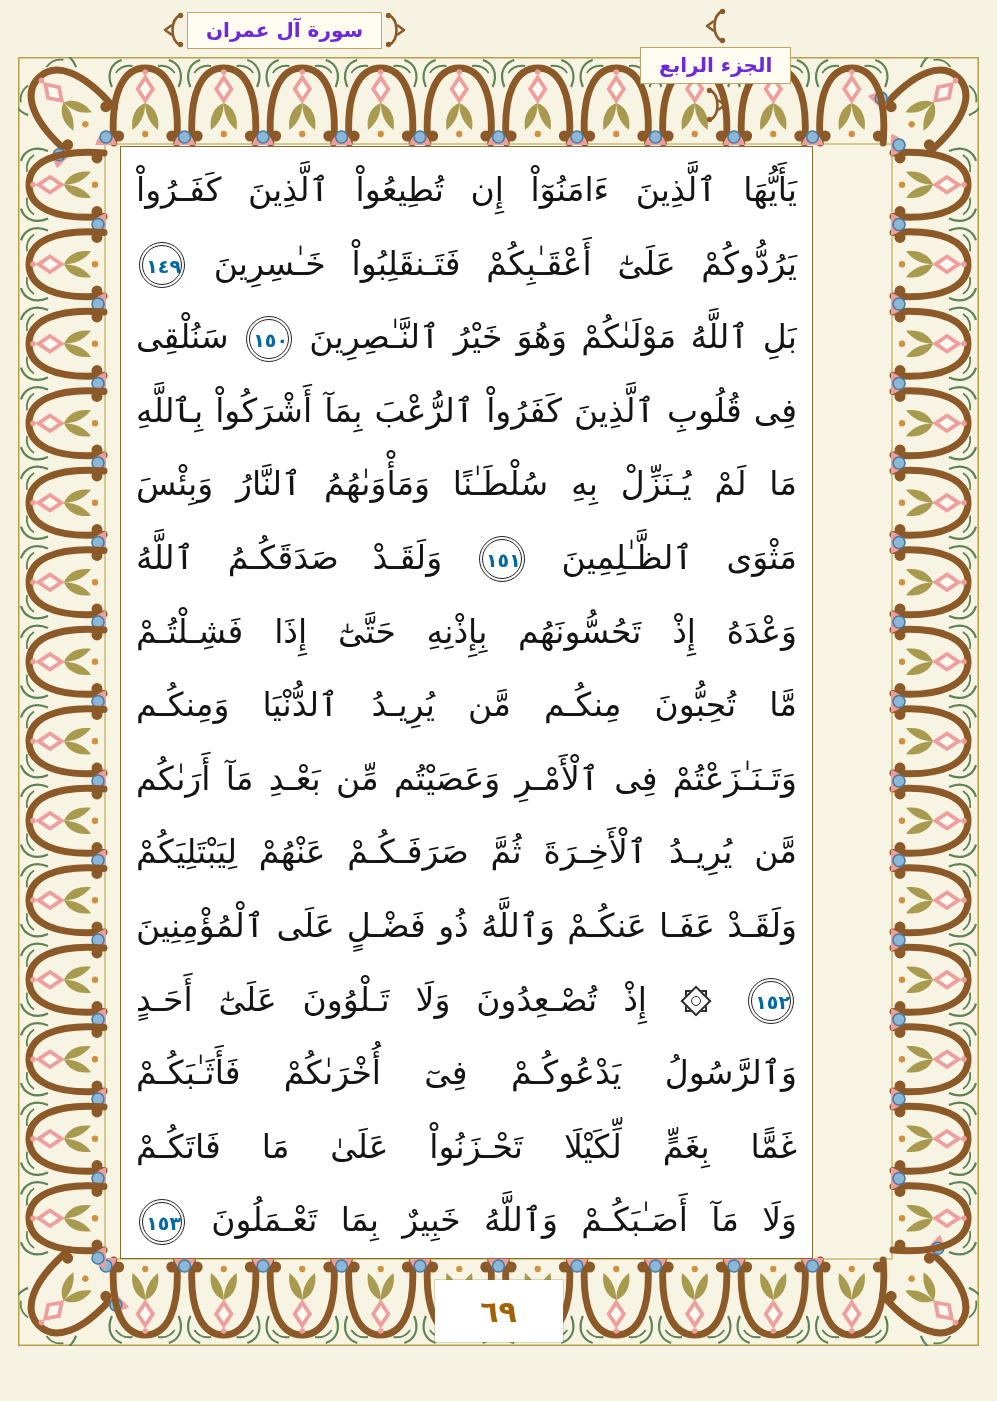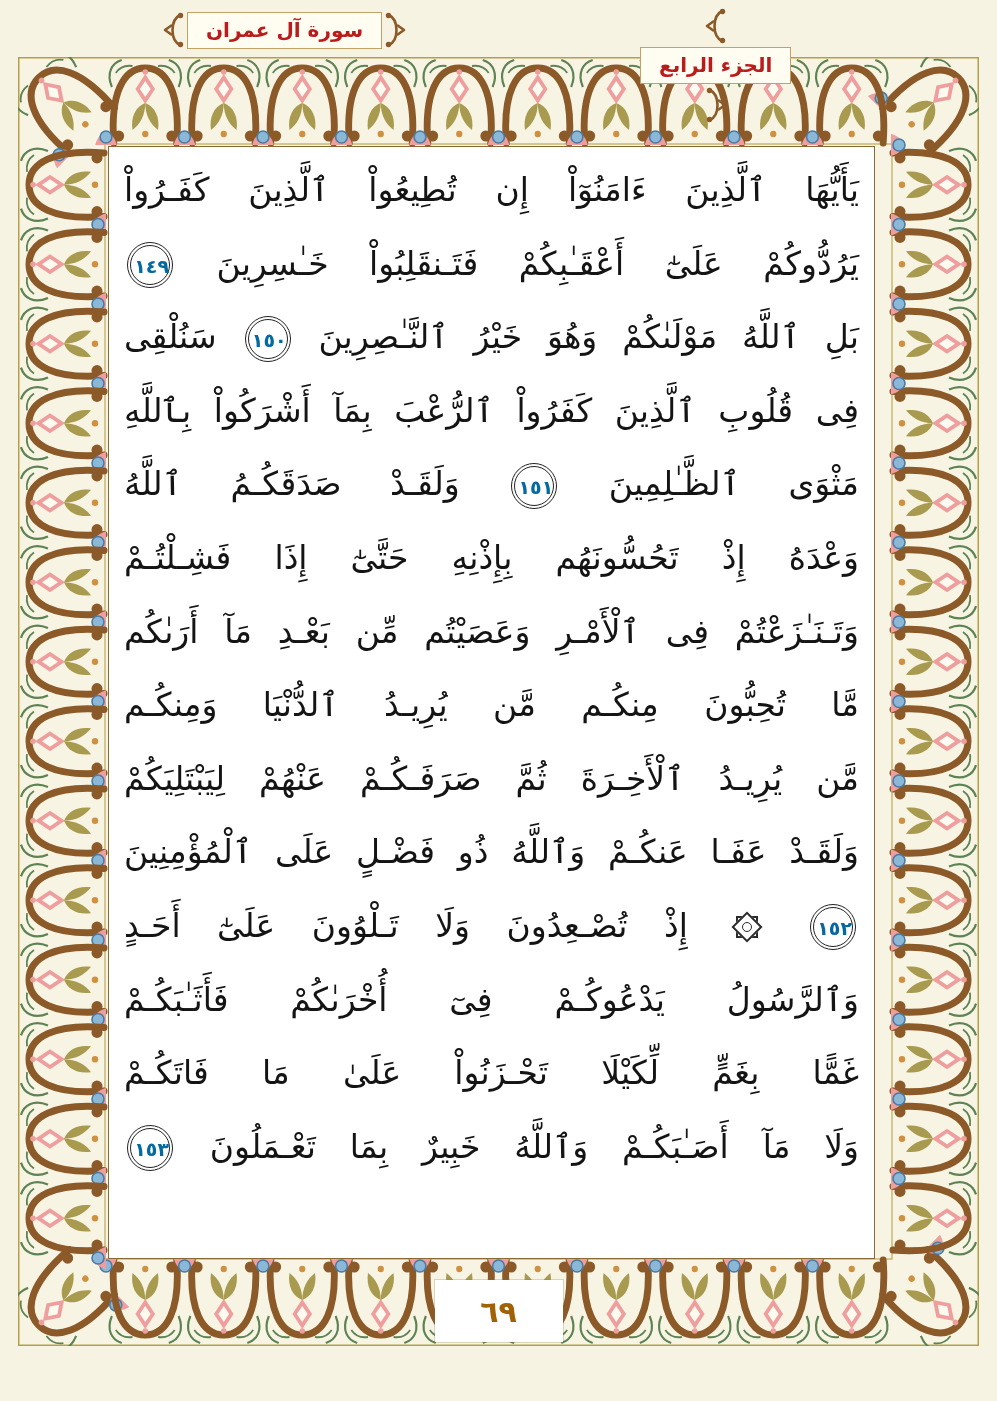--- a/index.html
+++ b/index.html
@@ -7,29 +7,29 @@
     width:997px;height:1401px;position:relative;overflow:hidden;
     background:#f7f3e2;
     font-family:"DejaVu Sans", sans-serif;
   }
   
   .hdr-group{position:absolute;top:7px;height:46px;display:flex;align-items:center;gap:2px;z-index:3;}
   .hdr-surah{left:163px;}
   .hdr-juz{left:640px;flex-direction:column;}
   .cartouche-box{
     background:#fffdf2;border:1px solid #c2a367;padding:4px 18px;
-    font-weight:bold;font-size:20px;color:#b91c1c;white-space:nowrap;line-height:1.35;
+    font-weight:bold;font-size:20px;color:#6d28d9;white-space:nowrap;line-height:1.35;
   }
   .bracket{display:inline-block;width:22px;height:38px;}
   .bracket.flip{transform:scaleX(-1);}
   
   .border-svg{position:absolute;left:18px;top:57px;z-index:1;}
   
   .content{
-    position:absolute;left:108px;top:146px;width:767px;height:1113px;
+    position:absolute;left:120px;top:146px;width:693px;height:1113px;
     background:#ffffff;border:1.5px solid #8a6a33;box-sizing:border-box;
     padding:6px 15px 0 15px;z-index:2;
   }
   .line{
     direction:rtl;unicode-bidi:embed;
     text-align:justify;text-align-last:justify;
     height:73.6px;line-height:73.6px;
     font-size:33px;color:#141414;white-space:nowrap;
   }
   .ayah-text{letter-spacing:0px;}
@@ -181,24 +181,25 @@
     <use href="#border-motif" transform="translate(961,1042) rotate(90) scale(0.99375,1)"></use>
     <use href="#border-motif" transform="translate(0,1201) rotate(-90) scale(0.99375,1)"></use>
     <use href="#border-motif" transform="translate(961,1121.5) rotate(90) scale(0.99375,1)"></use>
   </svg>
 
 <div class="content">
     <div class="line"><span class="ayah-text">يَأَيُّهَا ٱلَّذِينَ ءَامَنُوٓاْ إِن تُطِيعُواْ ٱلَّذِينَ كَفَـرُواْ</span></div>
     <div class="line"><span class="ayah-text">يَرُدُّوكُمْ عَلَىٰٓ أَعْقَـٰبِكُمْ فَتَـنقَلِبُواْ خَـٰسِرِينَ</span> <span class="verse-badge">١٤٩</span></div>
     <div class="line"><span class="ayah-text">بَلِ ٱللَّهُ مَوْلَىٰكُمْ وَهُوَ خَيْرُ ٱلنَّـٰصِرِينَ</span> <span class="verse-badge">١٥٠</span> <span class="ayah-text">سَنُلْقِى</span></div>
     <div class="line"><span class="ayah-text">فِى قُلُوبِ ٱلَّذِينَ كَفَرُواْ ٱلرُّعْبَ بِمَآ أَشْرَكُواْ بِٱللَّهِ</span></div>
+    <div class="line"><span class="ayah-text">مَا لَمْ يُـنَزِّلْ بِهِ سُلْطَـٰنًا وَمَأْوَىٰهُمُ ٱلنَّارُ وَبِئْسَ</span></div>
     <div class="line"><span class="ayah-text">مَثْوَى ٱلظَّـٰلِمِينَ</span> <span class="verse-badge">١٥١</span> <span class="ayah-text">وَلَقَـدْ صَدَقَكُـمُ ٱللَّهُ</span></div>
     <div class="line"><span class="ayah-text">وَعْدَهُ إِذْ تَحُسُّونَهُم بِإِذْنِهِ حَتَّىٰٓ إِذَا فَشِـلْتُـمْ</span></div>
+    <div class="line"><span class="ayah-text">مَّا تُحِبُّونَ مِنكُـم مَّن يُرِيـدُ ٱلدُّنْيَا وَمِنكُـم</span></div>
     <div class="line"><span class="ayah-text">وَتَـنَـٰزَعْتُمْ فِى ٱلْأَمْـرِ وَعَصَيْتُم مِّن بَعْـدِ مَآ أَرَىٰكُم</span></div>
-    <div class="line"><span class="ayah-text">مَّا تُحِبُّونَ مِنكُـم مَّن يُرِيـدُ ٱلدُّنْيَا وَمِنكُـم</span></div>
     <div class="line"><span class="ayah-text">مَّن يُرِيـدُ ٱلْأَخِـرَةَ ثُمَّ صَرَفَـكُـمْ عَنْهُمْ لِيَبْتَلِيَكُمْ</span></div>
     <div class="line"><span class="ayah-text">وَلَقَـدْ عَفَـا عَنكُـمْ وَٱللَّهُ ذُو فَضْـلٍ عَلَى ٱلْمُؤْمِنِينَ</span></div>
     <div class="line"><span class="verse-badge">١٥٢</span> <span class="hizb"><span class="hizb-dot"></span></span> <span class="ayah-text">إِذْ تُصْـعِدُونَ وَلَا تَـلْوُونَ عَلَىٰٓ أَحَـدٍ</span></div>
     <div class="line"><span class="ayah-text">وَٱلرَّسُولُ يَدْعُوكُـمْ فِىٓ أُخْرَىٰكُمْ فَأَثَـٰبَكُـمْ</span></div>
     <div class="line"><span class="ayah-text">غَمًّا بِغَمٍّ لِّكَيْلَا تَحْـزَنُواْ عَلَىٰ مَا فَاتَكُـمْ</span></div>
     <div class="line"><span class="ayah-text">وَلَا مَآ أَصَـٰبَكُـمْ وَٱللَّهُ خَبِيرٌ بِمَا تَعْـمَلُونَ</span> <span class="verse-badge">١٥٣</span></div>
   </div>
 
 <div class="page-num-box">
   <span class="page-num">٦٩</span>

